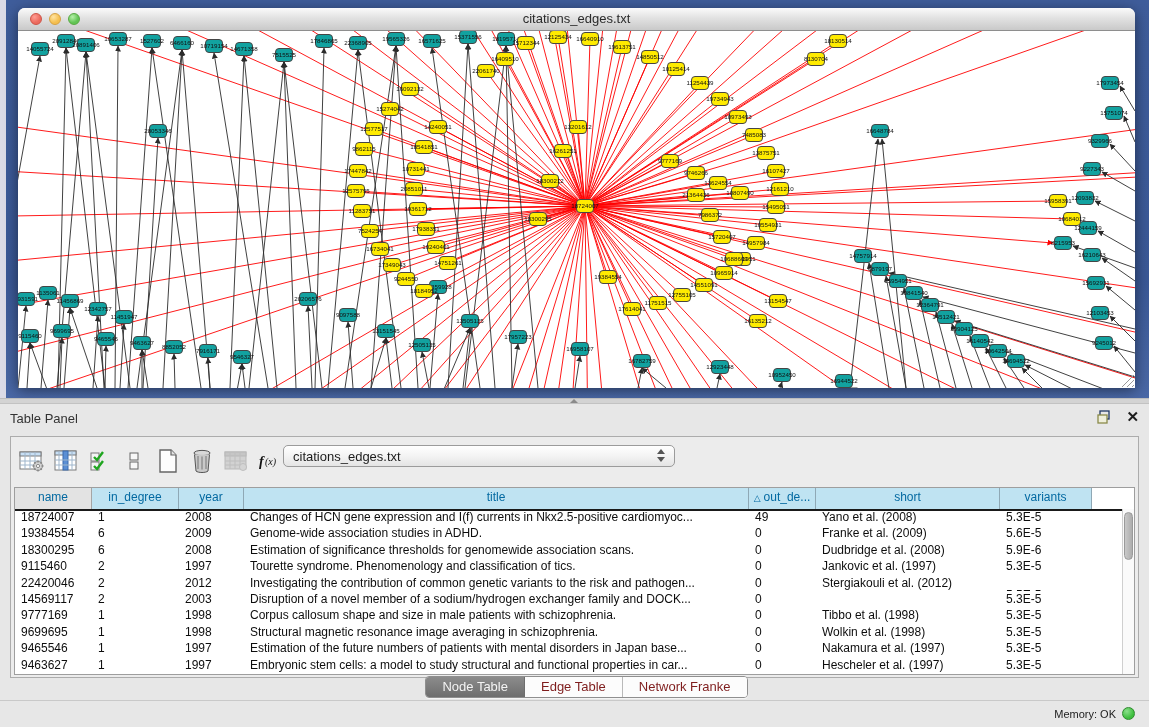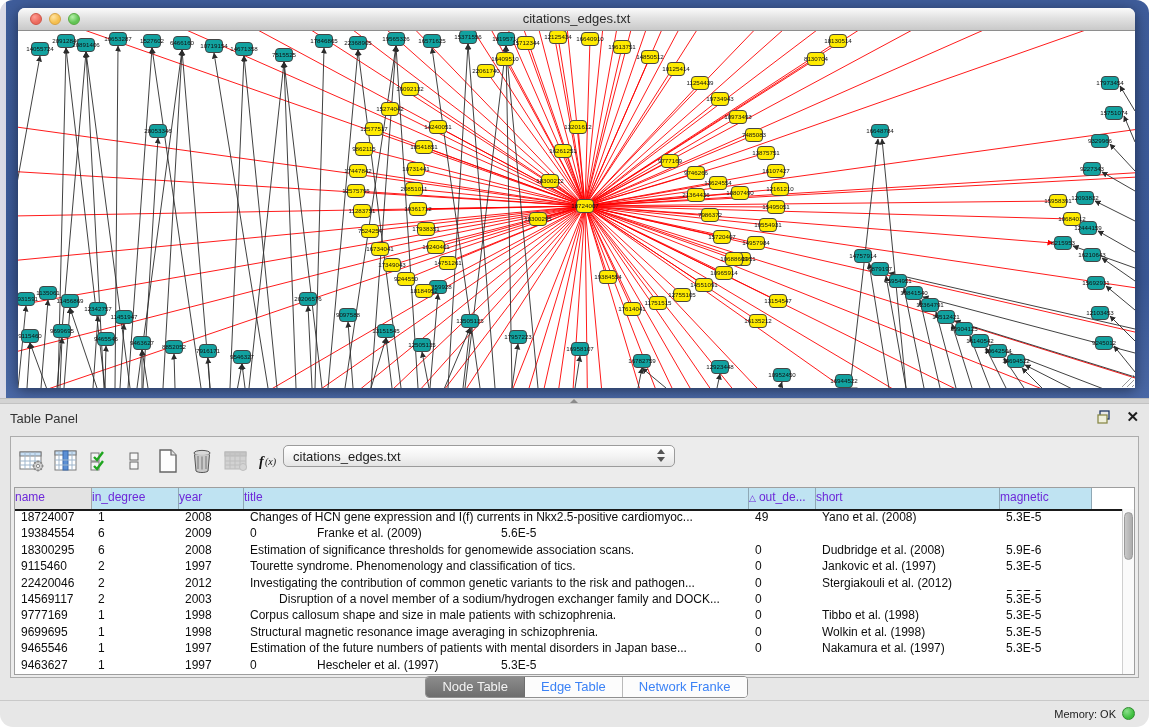--- a/index.html
+++ b/index.html
@@ -1,17 +1,17 @@
 <!DOCTYPE html>
 <html><head>
 <meta charset="utf-8">
 <style>
   html,body{margin:0;padding:0;}
   body{font-family:"Liberation Sans",sans-serif;-webkit-font-smoothing:antialiased;}
-  .desktop{position:relative;width:1149px;height:727px;background:#E7E7E7;overflow:hidden;border-radius:13px;}
+  .desktop{position:relative;width:1149px;height:727px;background:#E7E7E7;overflow:hidden;}
 
   
   .left-strip{position:absolute;left:0;top:0;width:6px;height:398px;background:#DBDBE7;border-right:1px solid #BFBFCC;}
   .blue-frame{position:absolute;left:6px;top:0;width:1143px;height:398px;
     background:linear-gradient(180deg,#3F5D9B 0%,#3A5896 70%,#4A68A6 100%);}
   .net-window{position:absolute;left:18px;top:8px;width:1117px;height:379px;
     border-radius:7px 7px 0 0;box-shadow:0 3px 14px rgba(0,0,0,.5);background:#fff;}
   .titlebar{height:22px;border-radius:7px 7px 0 0;
     background:linear-gradient(180deg,#FBFBFB 0%,#E2E2E2 45%,#C9C9C9 100%);
     border-bottom:1px solid #8E8E8E;position:relative;}
@@ -52,36 +52,36 @@
   .tsel .spin{position:absolute;right:8px;top:3px;width:9px;height:15px;}
   .tsel .spin i{display:block;width:0;height:0;border-left:4px solid transparent;border-right:4px solid transparent;}
   .tsel .spin .up{border-bottom:5px solid #555;margin-bottom:3px;}
   .tsel .spin .dn{border-top:5px solid #555;}
 
   
   .dtable{position:absolute;left:3px;top:50px;width:1121px;height:188px;background:#fff;
     border:1px solid #9E9E9E;box-sizing:border-box;}
   .thead{display:flex;height:21px;border-bottom:2px solid #1a1a1a;background:#fff;}
   .th{box-sizing:border-box;border-right:1px solid #8FA8B5;background:#BFE3F2;
-    font-size:12px;color:#6d28d9;line-height:19px;overflow:hidden;white-space:nowrap;}
+    font-size:12px;color:#0369a1;text-align:center;line-height:19px;overflow:hidden;white-space:nowrap;}
   .th.gray{background:#E3E3E3;border-right:1px solid #A5A5A5;}
   .th .sortglyph{font-size:9px;margin-right:3px;}
   .tbody{position:absolute;left:0;top:21px;right:12px;bottom:0;overflow:hidden;}
   .tr{display:flex;height:16.4px;}
   .td{box-sizing:border-box;padding-left:6px;font-size:12px;color:#0d0d0d;line-height:16.4px;
     overflow:hidden;white-space:nowrap;text-overflow:clip;}
   .vsb{position:absolute;right:0;top:21px;width:12px;bottom:0;background:#FAFAFA;border-left:1px solid #CFCFCF;box-sizing:border-box;}
   .vsb .thumb{position:absolute;left:1px;top:3px;width:9px;height:48px;border-radius:5px;
     background:linear-gradient(90deg,#C9C9C9,#ADADAD);border:1px solid #9A9A9A;box-sizing:border-box;}
 
   
   .tabs-row{position:absolute;left:0;top:272px;width:1149px;height:22px;display:flex;justify-content:center;margin-left:12px;}
   .seg{display:flex;height:20px;border:1px solid #8F8F8F;border-radius:4px;overflow:hidden;
     background:#FCFCFC;box-shadow:0 1px 0 rgba(255,255,255,.6);}
-  .seg .tab{padding:0 16px;font-size:13px;line-height:20px;color:#3b82f6;background:#FCFCFC;border-right:1px solid #B9B9B9;}
+  .seg .tab{padding:0 16px;font-size:13px;line-height:20px;color:#7f1d1d;background:#FCFCFC;border-right:1px solid #B9B9B9;}
   .seg .tab:last-child{border-right:none;}
   .seg .tab.sel{background:linear-gradient(180deg,#8C8C8C,#6E6E6E);color:#F4F4F4;border-right:1px solid #6E6E6E;}
 
   
   .status{position:absolute;left:0;top:296px;width:1149px;height:27px;border-top:1px solid #C9C9C9;}
   .mem{position:absolute;right:14px;top:6px;display:flex;align-items:center;gap:6px;}
   .mem .mlabel{font-size:11px;color:#222;}
   .mem .mdot{width:13px;height:13px;border-radius:50%;background:radial-gradient(circle at 35% 30%,#8CE08C,#3DBE3D 65%);border:1px solid #2E8B2E;box-sizing:border-box;}
 </style>
 </head>
@@ -940,36 +940,37 @@
       </div>
 
       <div class="dtable">
         <div class="thead" id="thead">
             <div class="th gray" style="width: 77px;">name</div>
             <div class="th" style="width: 87px;">in_degree</div>
             <div class="th" style="width: 65px;">year</div>
             <div class="th" style="width: 505px;">title</div>
             <div class="th" style="width: 67px;"><span class="sortglyph">△</span>out_de...</div>
             <div class="th" style="width: 184px;">short</div>
-            <div class="th" style="width: 92px;">magnetic</div>
+            <div class="th" style="width: 92px;">variants</div>
           </div>
         <div class="tbody" id="tbody">
             <div class="tr">
               <div class="td" style="width: 77px;">18724007</div>
               <div class="td" style="width: 87px;">1</div>
               <div class="td" style="width: 65px;">2008</div>
               <div class="td" style="width: 505px;">Changes of HCN gene expression and I(f) currents in Nkx2.5-positive cardiomyoc...</div>
               <div class="td" style="width: 67px;">49</div>
               <div class="td" style="width: 184px;">Yano et al. (2008)</div>
               <div class="td" style="width: 92px;">5.3E-5</div>
             </div>
             <div class="tr">
               <div class="td" style="width: 77px;">19384554</div>
               <div class="td" style="width: 87px;">6</div>
               <div class="td" style="width: 65px;">2009</div>
+              <div class="td" style="width: 505px;">Genome-wide association studies in ADHD.</div>
               <div class="td" style="width: 67px;">0</div>
               <div class="td" style="width: 184px;">Franke et al. (2009)</div>
               <div class="td" style="width: 92px;">5.6E-5</div>
             </div>
             <div class="tr">
               <div class="td" style="width: 77px;">18300295</div>
               <div class="td" style="width: 87px;">6</div>
               <div class="td" style="width: 65px;">2008</div>
               <div class="td" style="width: 505px;">Estimation of significance thresholds for genomewide association scans.</div>
               <div class="td" style="width: 67px;">0</div>
@@ -991,21 +992,21 @@
               <div class="td" style="width: 65px;">2012</div>
               <div class="td" style="width: 505px;">Investigating the contribution of common genetic variants to the risk and pathogen...</div>
               <div class="td" style="width: 67px;">0</div>
               <div class="td" style="width: 184px;">Stergiakouli et al. (2012)</div>
               <div class="td" style="width: 92px; margin-top: 12px;">5.5E-5</div>
             </div>
             <div class="tr">
               <div class="td" style="width: 77px;">14569117</div>
               <div class="td" style="width: 87px;">2</div>
               <div class="td" style="width: 65px;">2003</div>
-              <div class="td" style="width: 505px; text-align: center;">Disruption of a novel member of a sodium/hydrogen exchanger family and DOCK...</div>
+              <div class="td" style="width: 505px;">Disruption of a novel member of a sodium/hydrogen exchanger family and DOCK...</div>
               <div class="td" style="width: 67px;">0</div>
               <div class="td" style="width: 184px; margin-top: 20px;">de Silva et al. (2003)</div>
               <div class="td" style="width: 92px;">5.3E-5</div>
             </div>
             <div class="tr">
               <div class="td" style="width: 77px;">9777169</div>
               <div class="td" style="width: 87px;">1</div>
               <div class="td" style="width: 65px;">1998</div>
               <div class="td" style="width: 505px;">Corpus callosum shape and size in male patients with schizophrenia.</div>
               <div class="td" style="width: 67px;">0</div>
@@ -1027,20 +1028,21 @@
               <div class="td" style="width: 65px;">1997</div>
               <div class="td" style="width: 505px;">Estimation of the future numbers of patients with mental disorders in Japan base...</div>
               <div class="td" style="width: 67px;">0</div>
               <div class="td" style="width: 184px;">Nakamura et al. (1997)</div>
               <div class="td" style="width: 92px;">5.3E-5</div>
             </div>
             <div class="tr">
               <div class="td" style="width: 77px;">9463627</div>
               <div class="td" style="width: 87px;">1</div>
               <div class="td" style="width: 65px;">1997</div>
+              <div class="td" style="width: 505px;">Embryonic stem cells: a model to study structural and functional properties in car...</div>
               <div class="td" style="width: 67px;">0</div>
               <div class="td" style="width: 184px;">Hescheler et al. (1997)</div>
               <div class="td" style="width: 92px;">5.3E-5</div>
             </div>
           </div>
         <div class="vsb">
           <div class="thumb"></div>
         </div>
       </div>
     </div>

